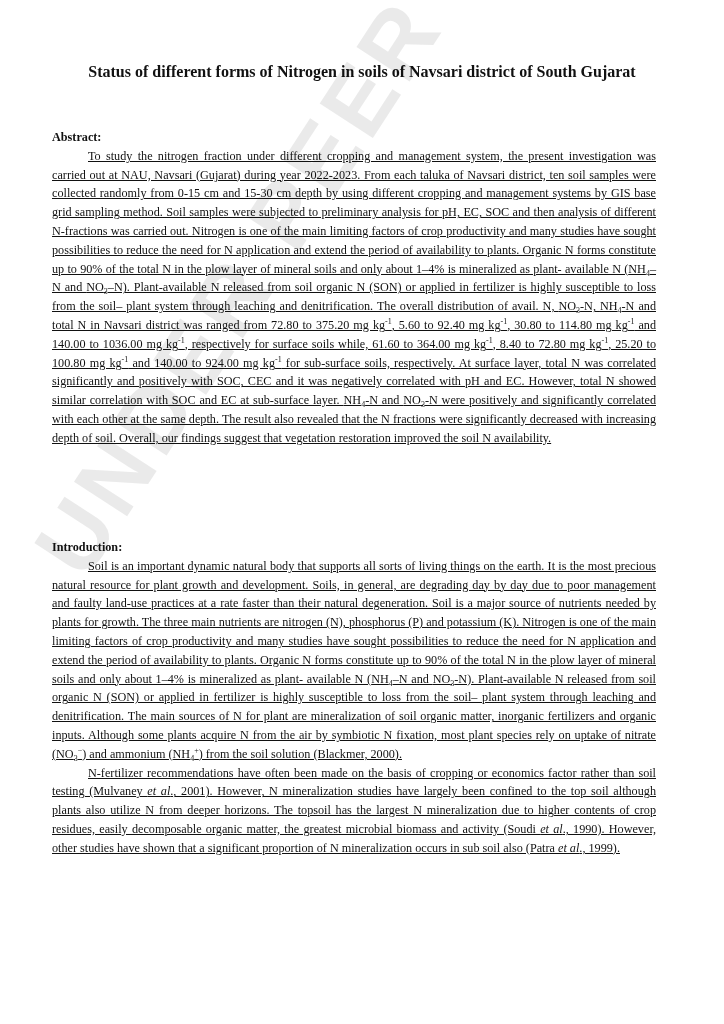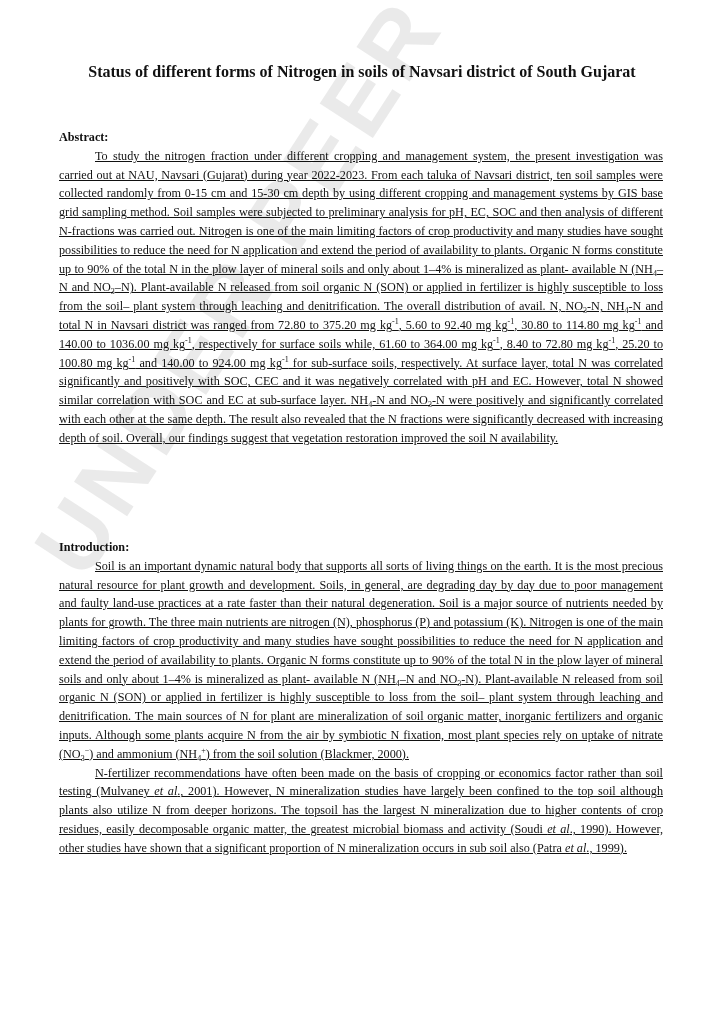--- a/index.html
+++ b/index.html
@@ -5,21 +5,21 @@
   html, body { margin: 0; padding: 0; background: #ffffff; }
   body { width: 724px; height: 1024px; position: relative; overflow: hidden; }
   .page {
     position: absolute; left: 0; top: 0; width: 724px; height: 1024px;
     font-family: "Liberation Serif", serif; color: #111; font-size: 12.2px; line-height: 18.8px;
   }
   .title {
     position: absolute; top: 63px; left: 0; width: 724px; text-align: center;
     font-weight: bold; font-size: 16px;
   }
-  .content { position: absolute; left: 59px; width: 604px; }
+  .content { position: absolute; left: 52px; width: 604px; }
   .abstract { top: 128px; }
   .intro { top: 538px; }
   .heading { font-weight: bold; margin: 0; }
   p { margin: 0; text-align: justify; }
   p.indent { text-indent: 36px; text-decoration: underline; }
   sub, sup { font-size: 8px; line-height: 0; }
   .kw-label { font-weight: bold; }
   .watermark {
     position: absolute; left: 50px; top: 560px; width: 700px;
     transform: rotate(-57deg); transform-origin: 0 0;

